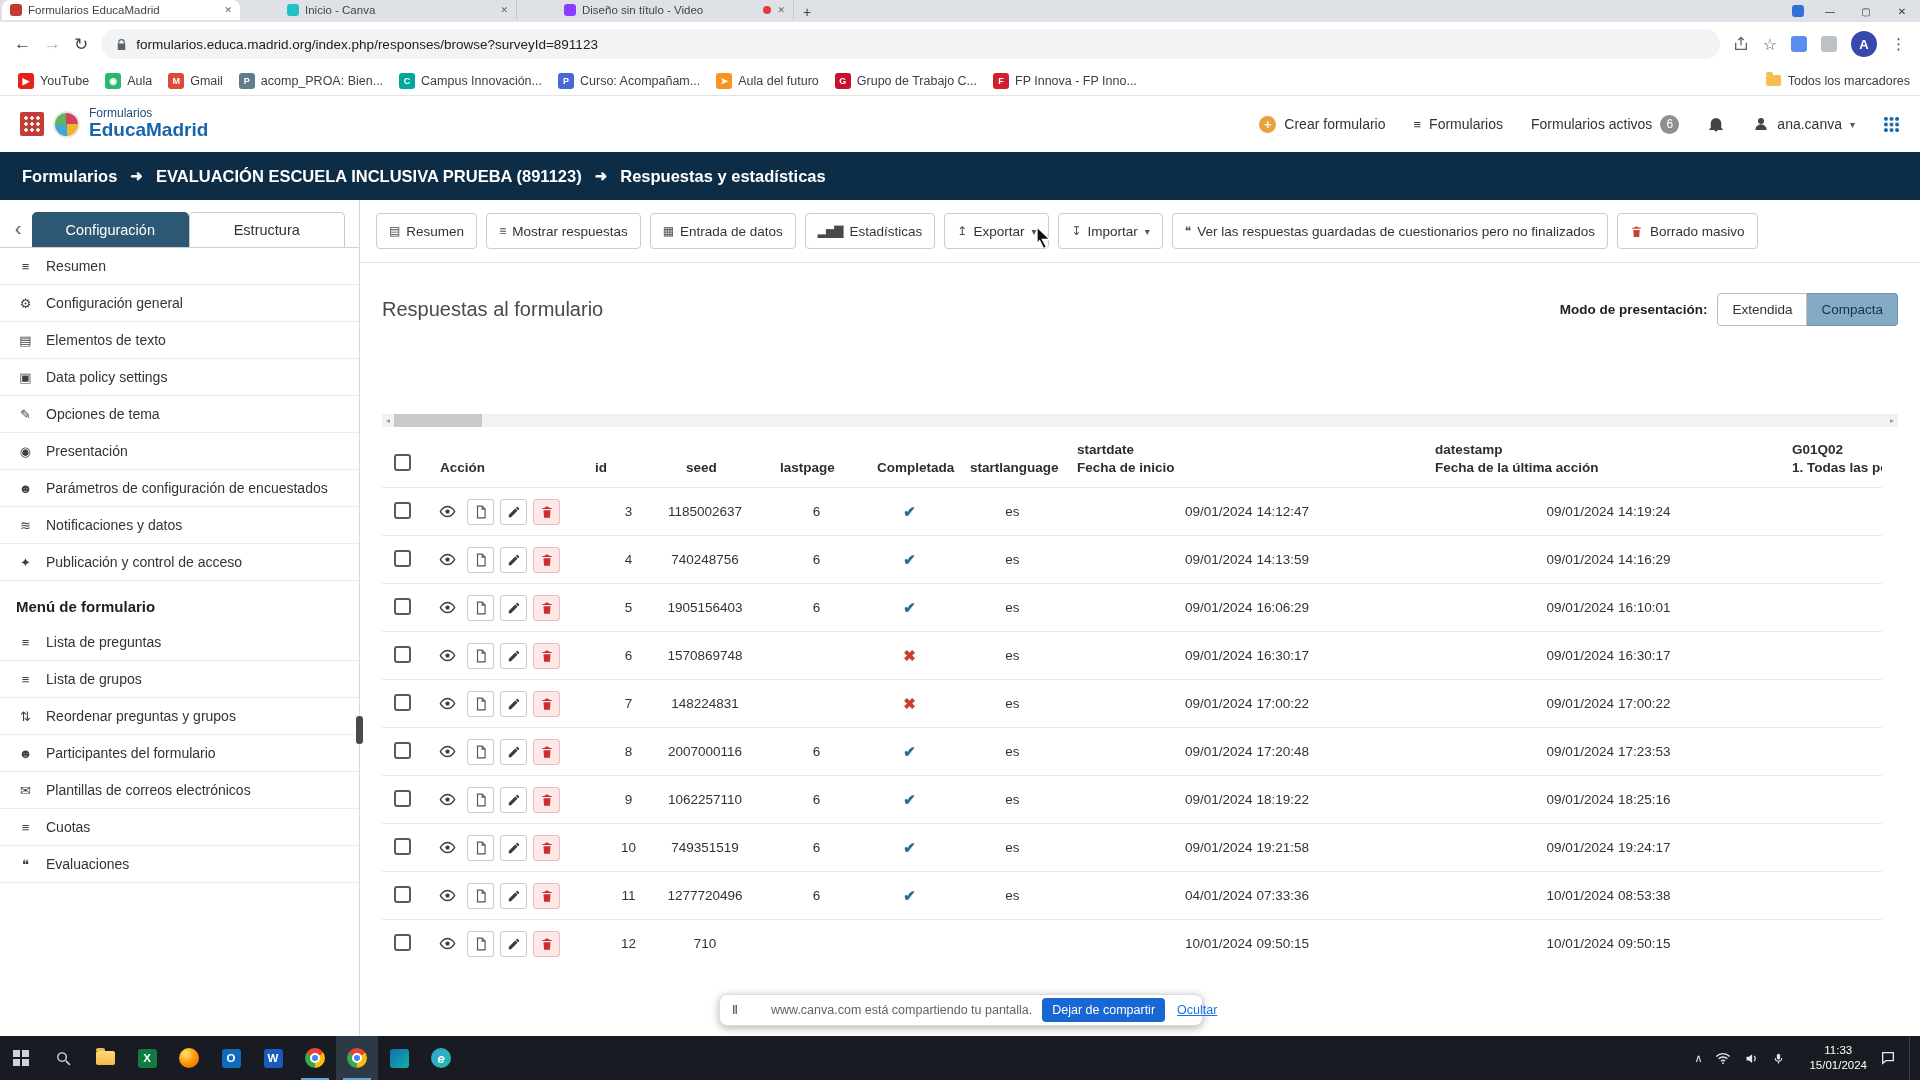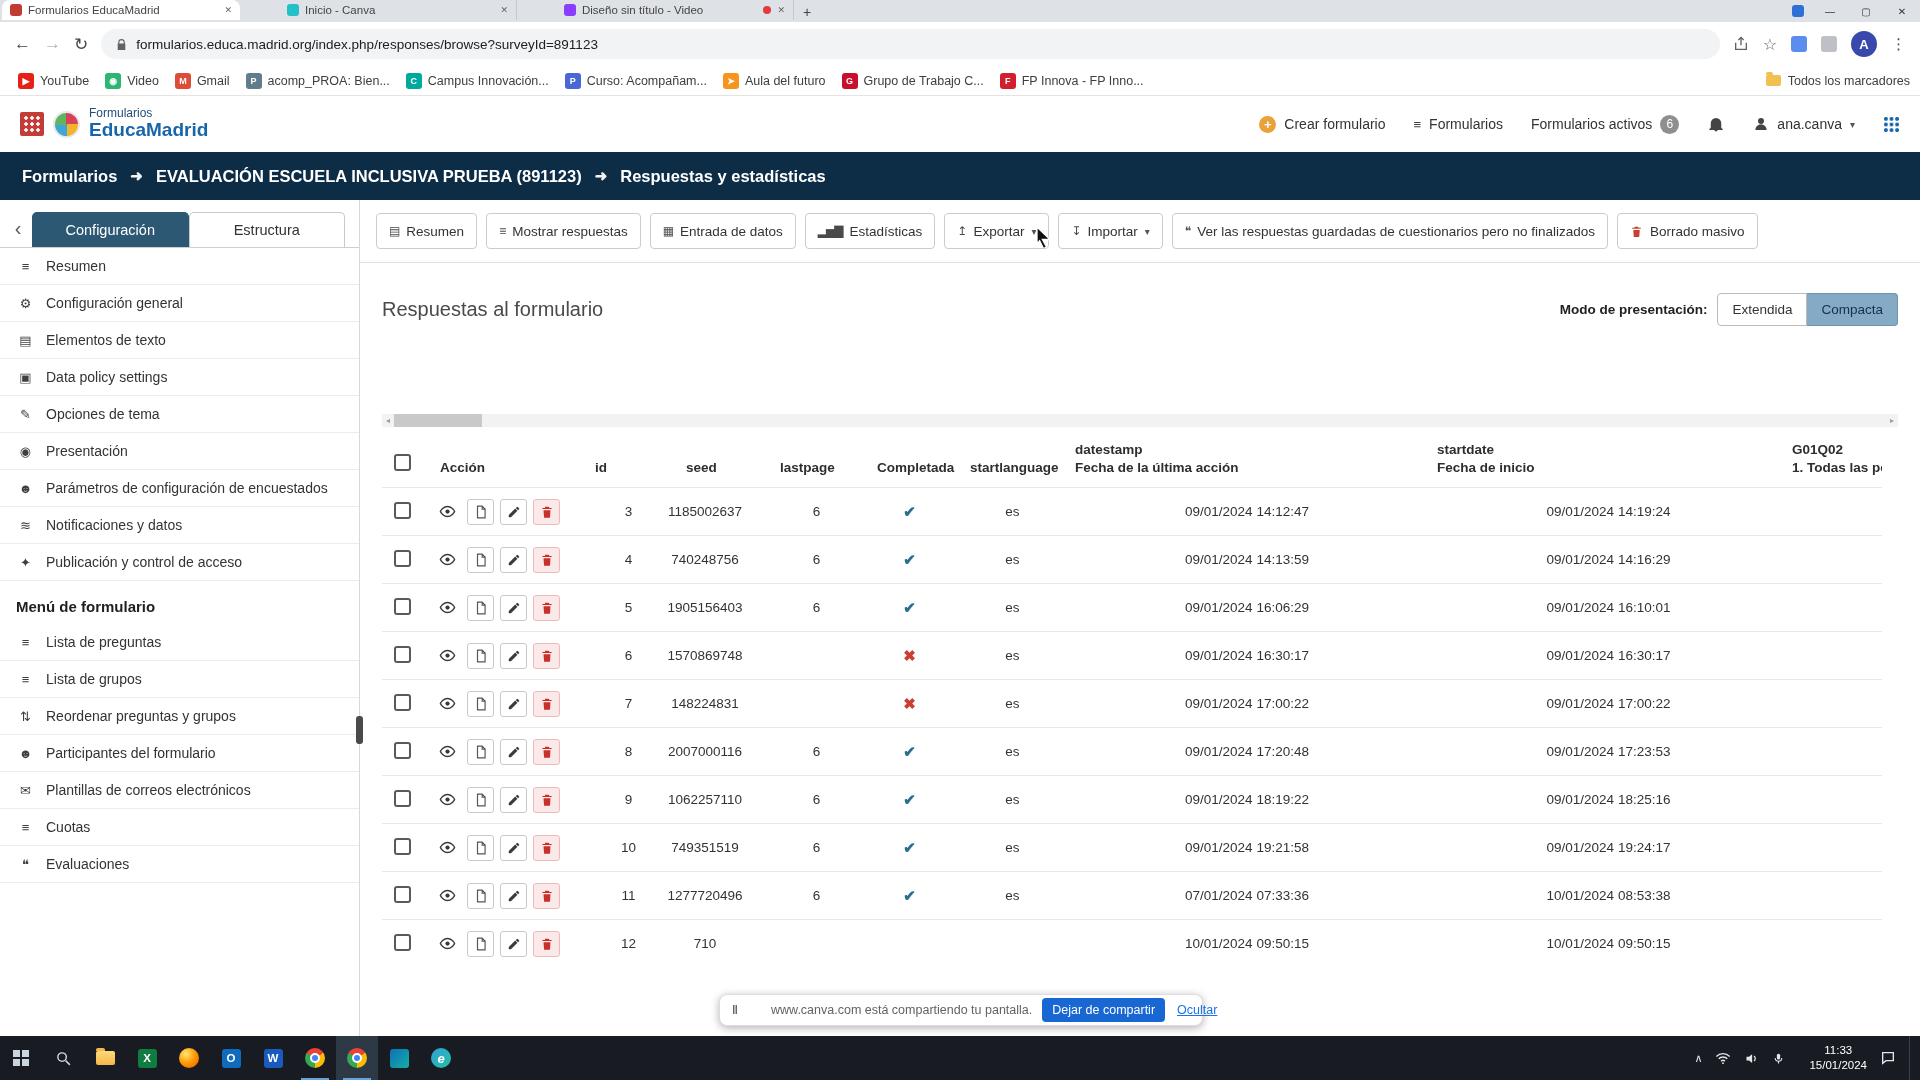--- a/index.html
+++ b/index.html
@@ -199,21 +199,21 @@
 </div>
 
 <div class="bookmarksbar">
   <span id="bm-host" style="display:flex;align-items:center;">
       <span class="bm">
         <span class="bfav" style="background: rgb(230, 33, 23);">▶</span>
         <span>YouTube</span>
       </span>
       <span class="bm">
         <span class="bfav" style="background: rgb(43, 182, 115);">◉</span>
-        <span>Video</span>
+        <span>Aula</span>
       </span>
       <span class="bm">
         <span class="bfav" style="background: rgb(221, 75, 57);">M</span>
         <span>Gmail</span>
       </span>
       <span class="bm">
         <span class="bfav" style="background: rgb(96, 125, 139);">P</span>
         <span>acomp_PROA: Bien...</span>
       </span>
       <span class="bm">
@@ -428,27 +428,27 @@
     <div class="tablewrap">
 
       <div class="thead grid-cols">
         <div class="th" style="text-align:center;padding-bottom:1px;"><span class="cb"></span></div>
         <div class="th" style="padding-left:18px;">Acción</div>
         <div class="th" style="padding-left:28px;">id</div>
         <div class="th" style="padding-left:44px;">seed</div>
         <div class="th" style="padding-left:28px;">lastpage</div>
         <div class="th" style="padding-left:40px;">Completada</div>
         <div class="th" style="padding-left:48px;">startlanguage</div>
+        <div class="th" style="padding-left:50px;">
+          <div>startdate</div>
+          <div>Fecha de inicio</div>
+        </div>
         <div class="th" style="padding-left:48px;">
           <div>datestamp</div>
           <div>Fecha de la última acción</div>
-        </div>
-        <div class="th" style="padding-left:50px;">
-          <div>startdate</div>
-          <div>Fecha de inicio</div>
         </div>
         <div class="th" style="padding-left:50px;">
           <div>G01Q02</div>
           <div>1.  Todas las per</div>
         </div>
       </div>
 
 
       <div id="tbody">
   <div class="trow grid-cols">
@@ -763,21 +763,21 @@
         <svg viewBox="0 0 24 24" width="14" height="14" fill="#c9302c">
                   <path d="M9 3h6l1 2h4v2H4V5h4l1-2zM6 9h12l-1 13H7L6 9z"></path>
                 </svg>
       </button>
     </div>
     <div class="td v-id">11</div>
     <div class="td v-seed">1277720496</div>
     <div class="td v-lastpage">6</div>
     <div class="td v-completada ok">✔</div>
     <div class="td v-lang">es</div>
-    <div class="td v-startdate">07/01/2024 07:33:36</div>
+    <div class="td v-startdate">04/01/2024 07:33:36</div>
     <div class="td v-datestamp">10/01/2024 08:53:38</div>
     <div class="td v-g01"></div>
   </div>
 
   <div class="trow grid-cols">
     <div class="td"><span class="cb"></span></div>
     <div class="td acts">
       <button class="ab">
         <svg viewBox="0 0 24 24" width="17" height="17">
                   <path d="M12 5C6.5 5 2.6 10.3 2 12c.6 1.7 4.5 7 10 7s9.4-5.3 10-7c-.6-1.7-4.5-7-10-7z" fill="none" stroke="#3a3a3a" stroke-width="2"></path>

